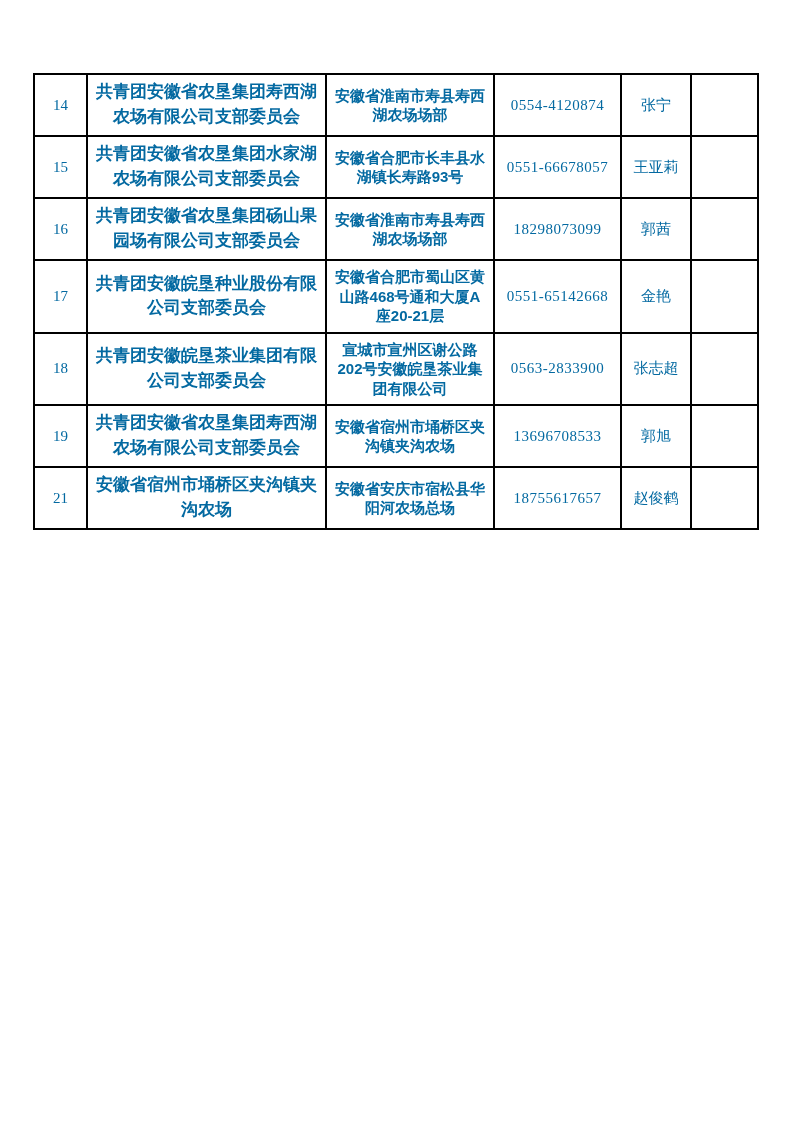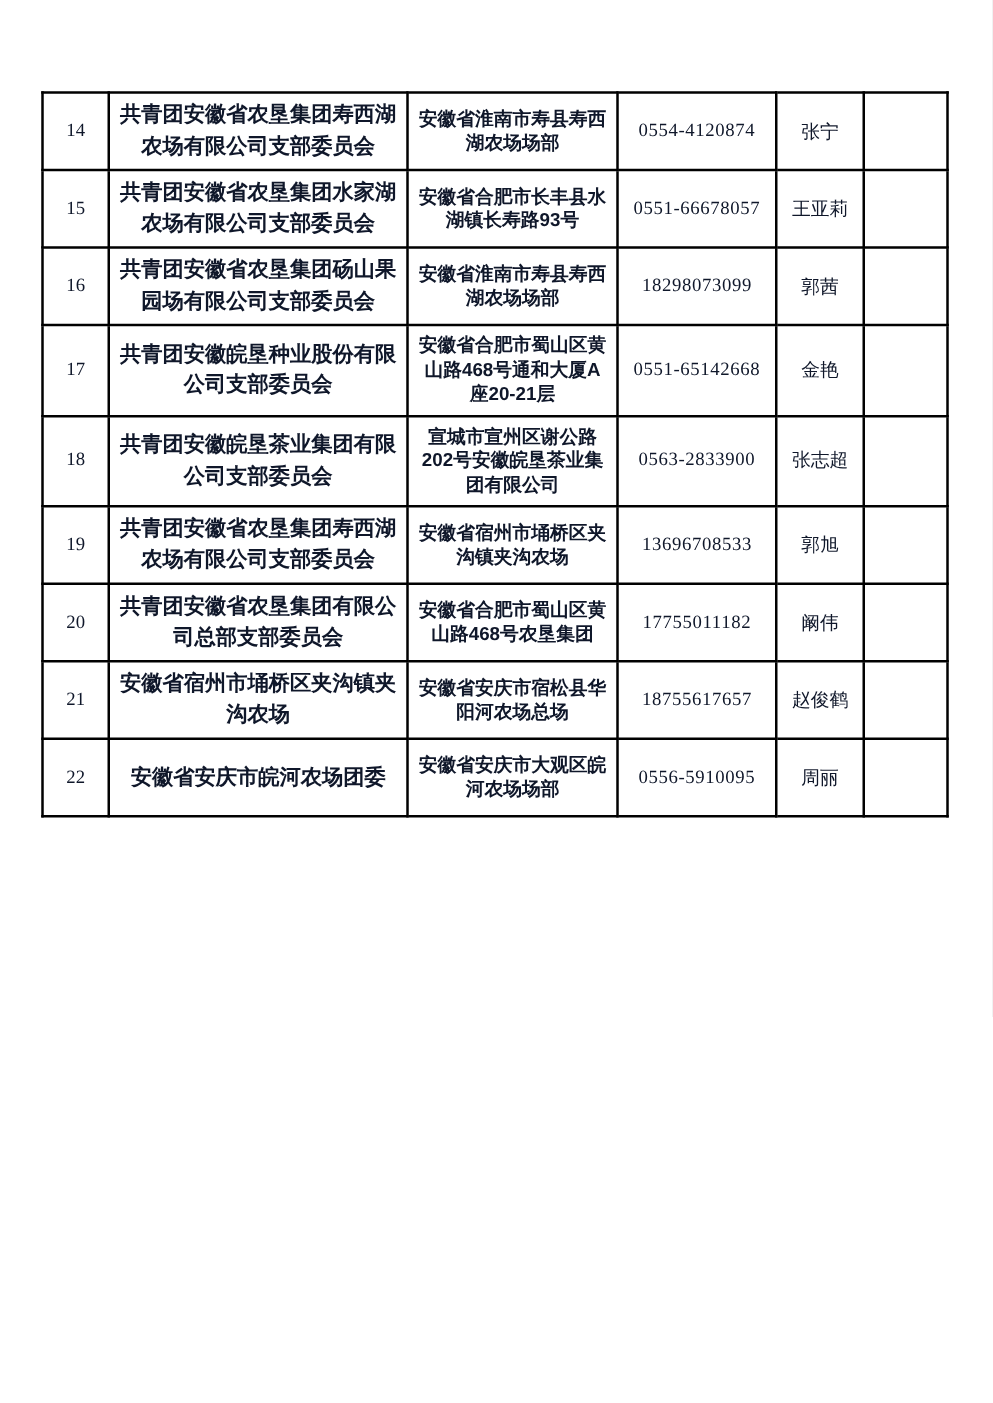--- a/index.html
+++ b/index.html
@@ -5,21 +5,21 @@
   * { margin: 0; padding: 0; box-sizing: border-box; }
   html, body { background: #e8e8e8; }
   .page {
     position: relative;
     width: 794px;
     height: 1122px;
     background: #ffffff;
     margin: 0 auto;
     overflow: hidden;
     font-family: "Liberation Sans", "DejaVu Sans", sans-serif;
-    color: #0f172a;
+    color: #0369a1;
   }
   table.doc-table {
     position: absolute;
     left: 33px;
     top: 73px;
     width: 724px;
     border-collapse: collapse;
     table-layout: fixed;
   }
   table.doc-table td {
@@ -116,38 +116,22 @@
       </tr>
       <tr>
         <td class="c-num">19</td>
         <td class="c-name">共青团安徽省农垦集团寿西湖农场有限公司支部委员会</td>
         <td class="c-addr">安徽省宿州市埇桥区夹沟镇夹沟农场</td>
         <td class="c-phone">13696708533</td>
         <td class="c-contact">郭旭</td>
         <td class="c-note"></td>
       </tr>
       <tr>
-        <td class="c-num">20</td>
-        <td class="c-name">共青团安徽省农垦集团有限公司总部支部委员会</td>
-        <td class="c-addr">安徽省合肥市蜀山区黄山路468号农垦集团</td>
-        <td class="c-phone">17755011182</td>
-        <td class="c-contact">阚伟</td>
-        <td class="c-note"></td>
-      </tr>
-      <tr>
         <td class="c-num">21</td>
         <td class="c-name">安徽省宿州市埇桥区夹沟镇夹沟农场</td>
         <td class="c-addr">安徽省安庆市宿松县华阳河农场总场</td>
         <td class="c-phone">18755617657</td>
         <td class="c-contact">赵俊鹤</td>
         <td class="c-note"></td>
       </tr>
-      <tr>
-        <td class="c-num">22</td>
-        <td class="c-name">安徽省安庆市皖河农场团委</td>
-        <td class="c-addr">安徽省安庆市大观区皖河农场场部</td>
-        <td class="c-phone">0556-5910095</td>
-        <td class="c-contact">周丽</td>
-        <td class="c-note"></td>
-      </tr>
     </tbody>
   </table>
 </div>
 
 </body></html>

